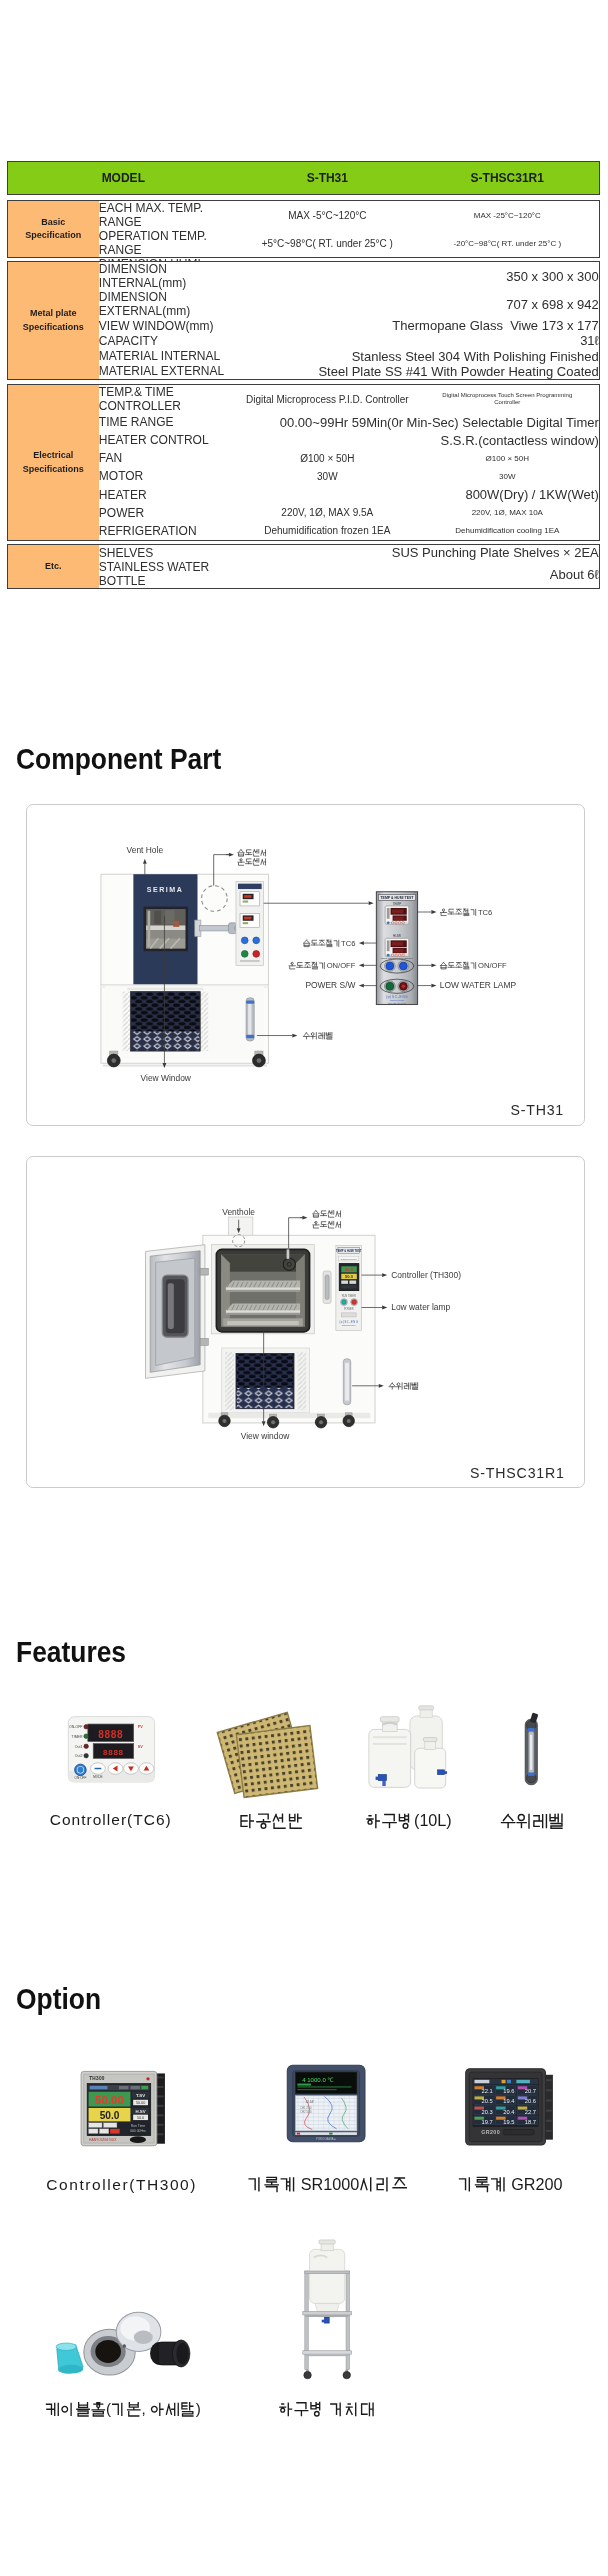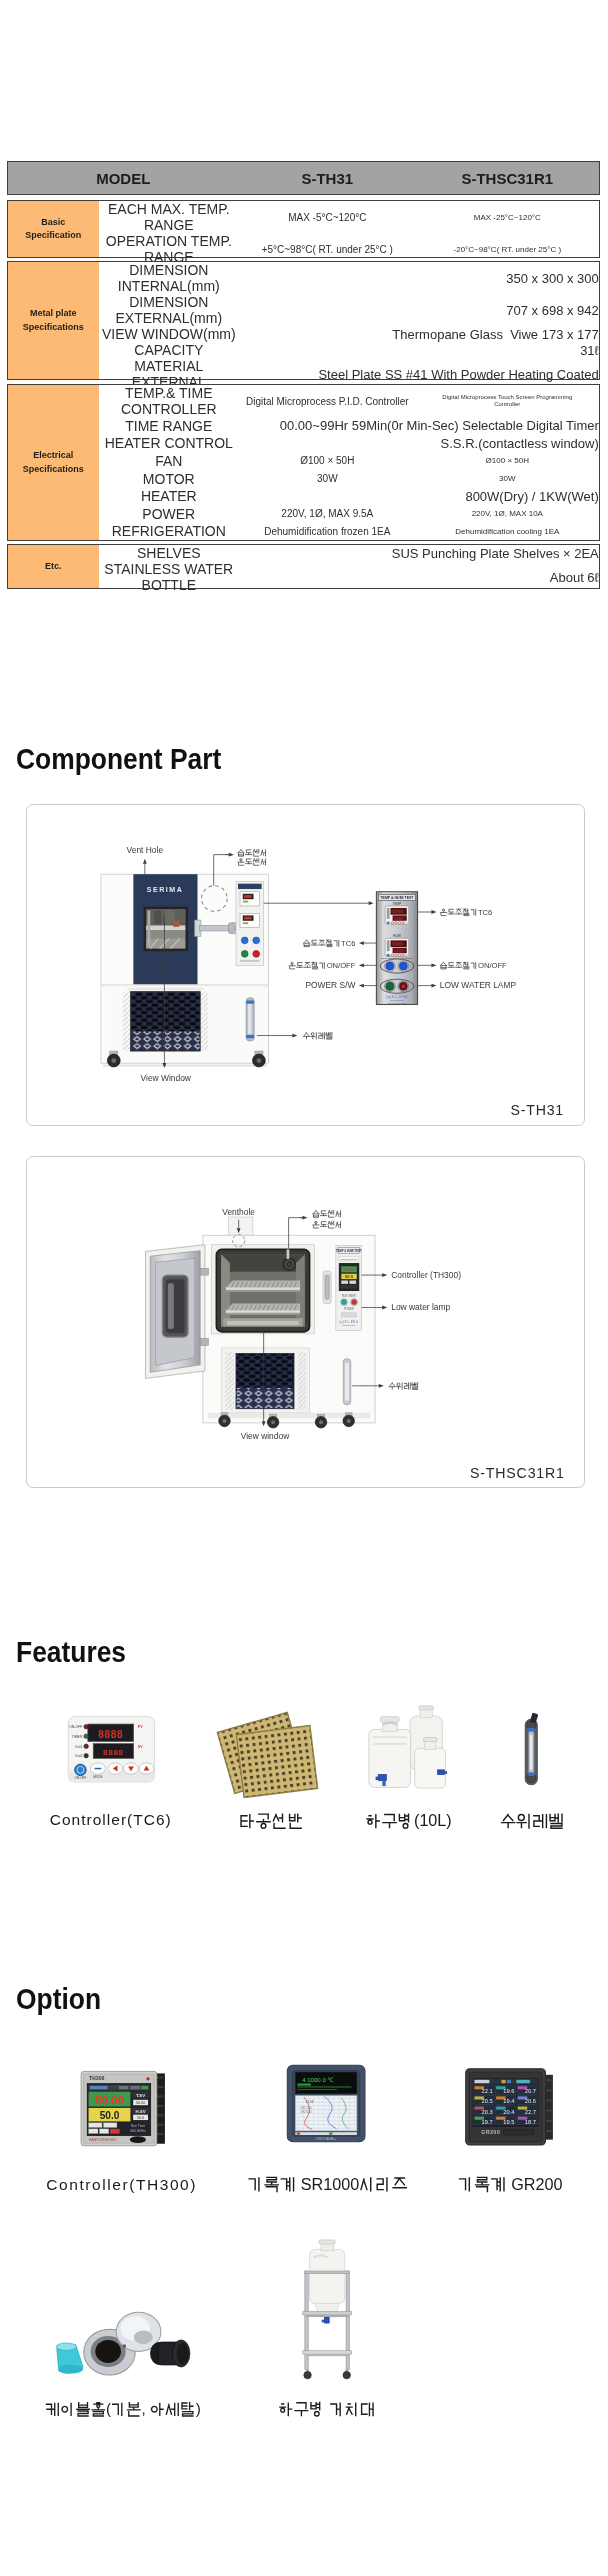--- a/index.html
+++ b/index.html
@@ -2,21 +2,21 @@
 <html style="font-size:10.8px"><head><meta charset="utf-8">
 <style>
 *{margin:0;padding:0;box-sizing:border-box}
 body{width:609px;height:2576px;position:relative;background:#fff;
  font-family:"Liberation Sans",sans-serif;}
 .sec{position:absolute;left:6.8px;width:593px;border:1.4px solid #3e3e3e;background:#fff;display:flex}
 .cat{width:91px;background:#fdba74;display:flex;align-items:center;justify-content:center;
  text-align:center;font-weight:bold;font-size:9px;color:#1d1d1d;line-height:1.45}
 .rows{flex:1;display:flex;flex-direction:column}
 .row{flex:1;display:flex;align-items:center}
-.lbl{width:140px;text-align:center;font-size:14px;color:#2e2e2e}
+.lbl{width:140px;font-size:12px;color:#2e2e2e}
 .c1{width:177px;text-align:center;font-size:10px;color:#2e2e2e}
 .c2{flex:1;text-align:center;font-size:8px;color:#2e2e2e}
 .cm{flex:1;text-align:right;font-size:13px;color:#2e2e2e}
 .h2{position:absolute;left:16px;font-size:30px;font-weight:bold;color:#111;
  line-height:30px;transform:scaleX(0.88);transform-origin:0 50%;white-space:nowrap}
 .pbox{position:absolute;left:26px;width:559px;border:0.7px solid #cbcbcb;border-radius:6.8px;background:#fff}
 svg{position:absolute;left:0;top:0}
 text{font-family:"Liberation Sans",sans-serif}
 </style></head><body>
 
@@ -69,21 +69,21 @@
 <pattern id="fins" width="7" height="7" patternUnits="userSpaceOnUse">
 <path d="M0 7 L7 0" stroke="#d8d8d6" stroke-width="2" fill="none"></path>
 </pattern>
 <pattern id="perf" width="9.6" height="9.6" patternUnits="userSpaceOnUse">
 <rect width="9.6" height="9.6" fill="#cfb873"></rect>
 <rect x="2.7" y="2.7" width="4.4" height="4.4" fill="#4a432c"></rect>
       </pattern>
 </defs>
   </svg>
 
-<div class="sec" style="top:161px;height:34px;background:#a3a3a3;align-items:center;font-weight:bold;font-size:15px;color:#1d1d1d">
+<div class="sec" style="top:161px;height:34px;background:#84cc16;align-items:center;font-weight:bold;font-size:12px;color:#1d1d1d">
 <div style="width:231px;text-align:center">MODEL</div>
 <div style="width:177px;text-align:center">S-TH31</div>
 <div style="flex:1;text-align:center">S-THSC31R1</div>
   </div>
 
 <div class="sec" style="top:200px;height:58px">
     <div class="cat">Basic<br>Specification</div>
     <div class="rows">
       <div class="row">
         <div class="lbl">EACH MAX. TEMP. RANGE</div>
@@ -112,20 +112,24 @@
         <div class="lbl">DIMENSION EXTERNAL(mm)</div>
         <div class="cm">707 x 698 x 942</div>
       </div>
       <div class="row">
         <div class="lbl">VIEW WINDOW(mm)</div>
         <div class="cm">Thermopane Glass&nbsp;&nbsp;Viwe 173 x 177</div>
       </div>
       <div class="row">
         <div class="lbl">CAPACITY</div>
         <div class="cm">31ℓ</div>
+      </div>
+      <div class="row">
+        <div class="lbl">MATERIAL INTERNAL</div>
+        <div class="cm">Stanless Steel 304 With Polishing Finished</div>
       </div>
       <div class="row">
         <div class="lbl">MATERIAL EXTERNAL</div>
         <div class="cm">Steel Plate SS #41 With Powder Heating Coated</div>
       </div>
     </div>
   </div>
 <div class="sec" style="top:384px;height:157px">
     <div class="cat">Electrical<br>Specifications</div>
     <div class="rows">

